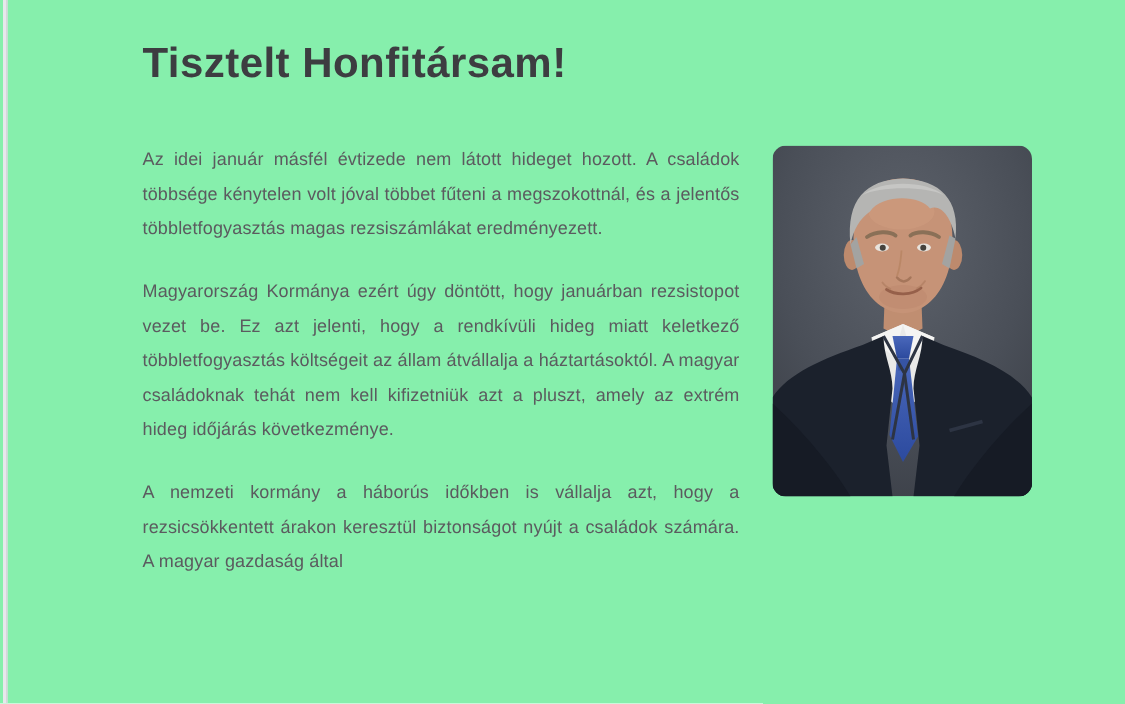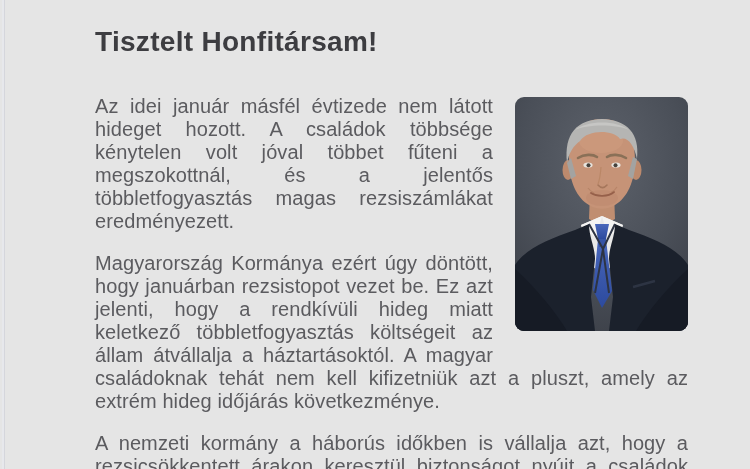--- a/index.html
+++ b/index.html
@@ -1,21 +1,21 @@
 <!DOCTYPE html>
 <html><head>
 <meta charset="utf-8">
 <style>
   * { box-sizing: border-box; }
   html, body { margin: 0; padding: 0; background: #ffffff; }
   .page {
     position: relative;
     width: 750px;
     height: 469px;
-    background: #e5e5e5;
+    background: #86efac;
     overflow: hidden;
     font-family: "Liberation Sans", sans-serif;
   }
   .edge-line {
     position: absolute;
     left: 2px; top: 0;
     width: 3px; height: 100%;
     background: #e7e8ec;
     border-right: 1px solid #d5d6dc;
   }
@@ -37,21 +37,21 @@
     width: 173px;
     height: 234px;
     margin: 2px 0 24px 22px;
     border-radius: 9px;
     overflow: hidden;
     display: block;
   }
   .portrait svg { display: block; width: 100%; height: 100%; }
   .para {
     margin: 0 0 19px 0;
-    font-size: 20px;
+    font-size: 12px;
     line-height: 23px;
     color: #5b5b5f;
     text-align: justify;
     letter-spacing: 0.1px;
     hyphens: none;
   }
 </style>
 </head>
 <body>
 

